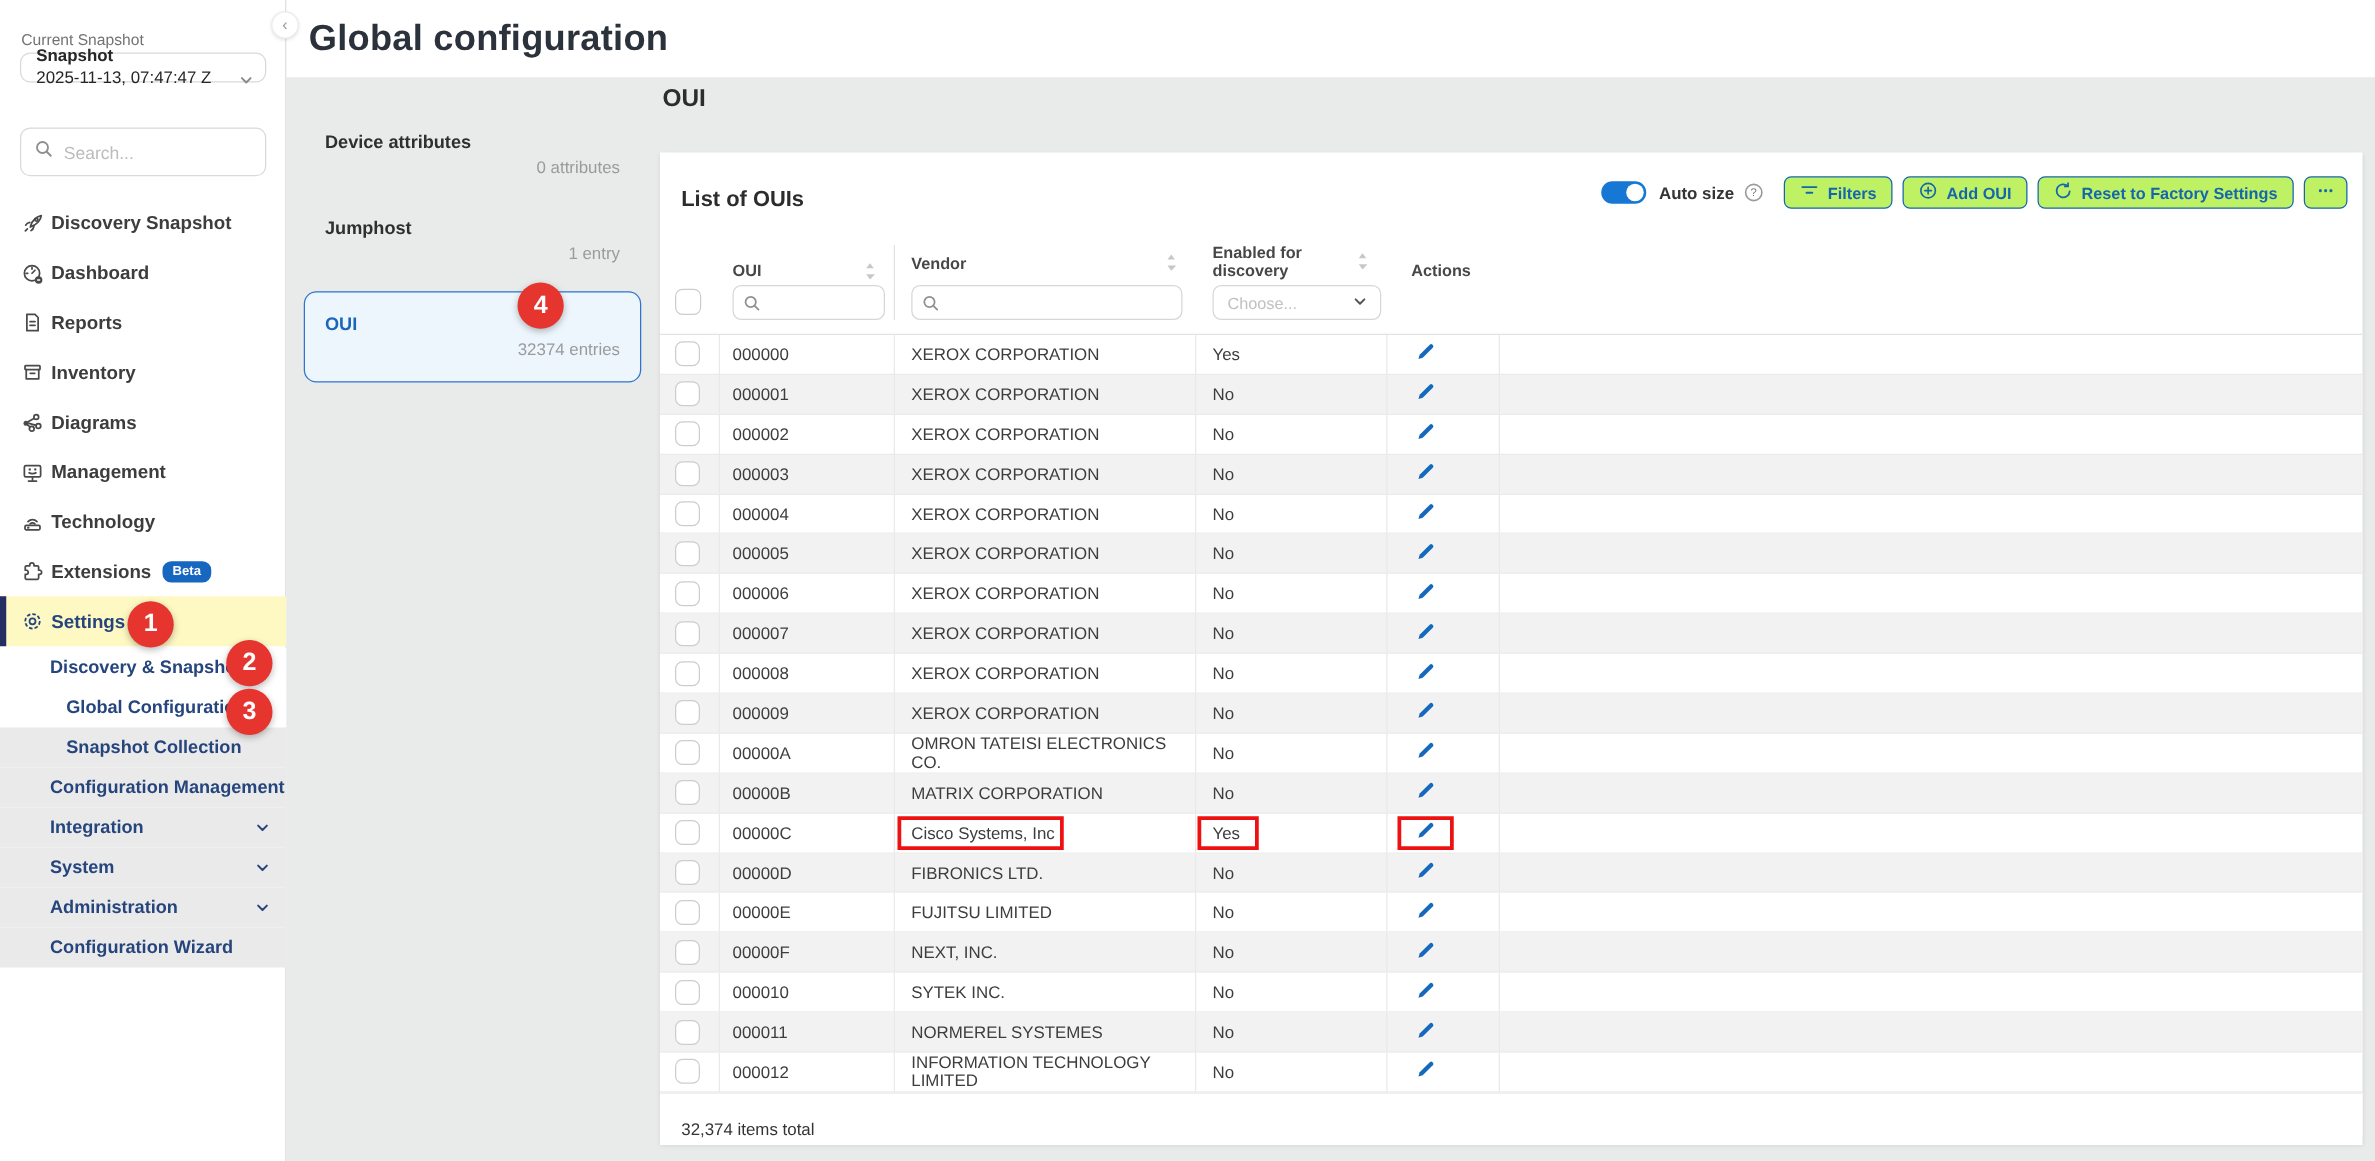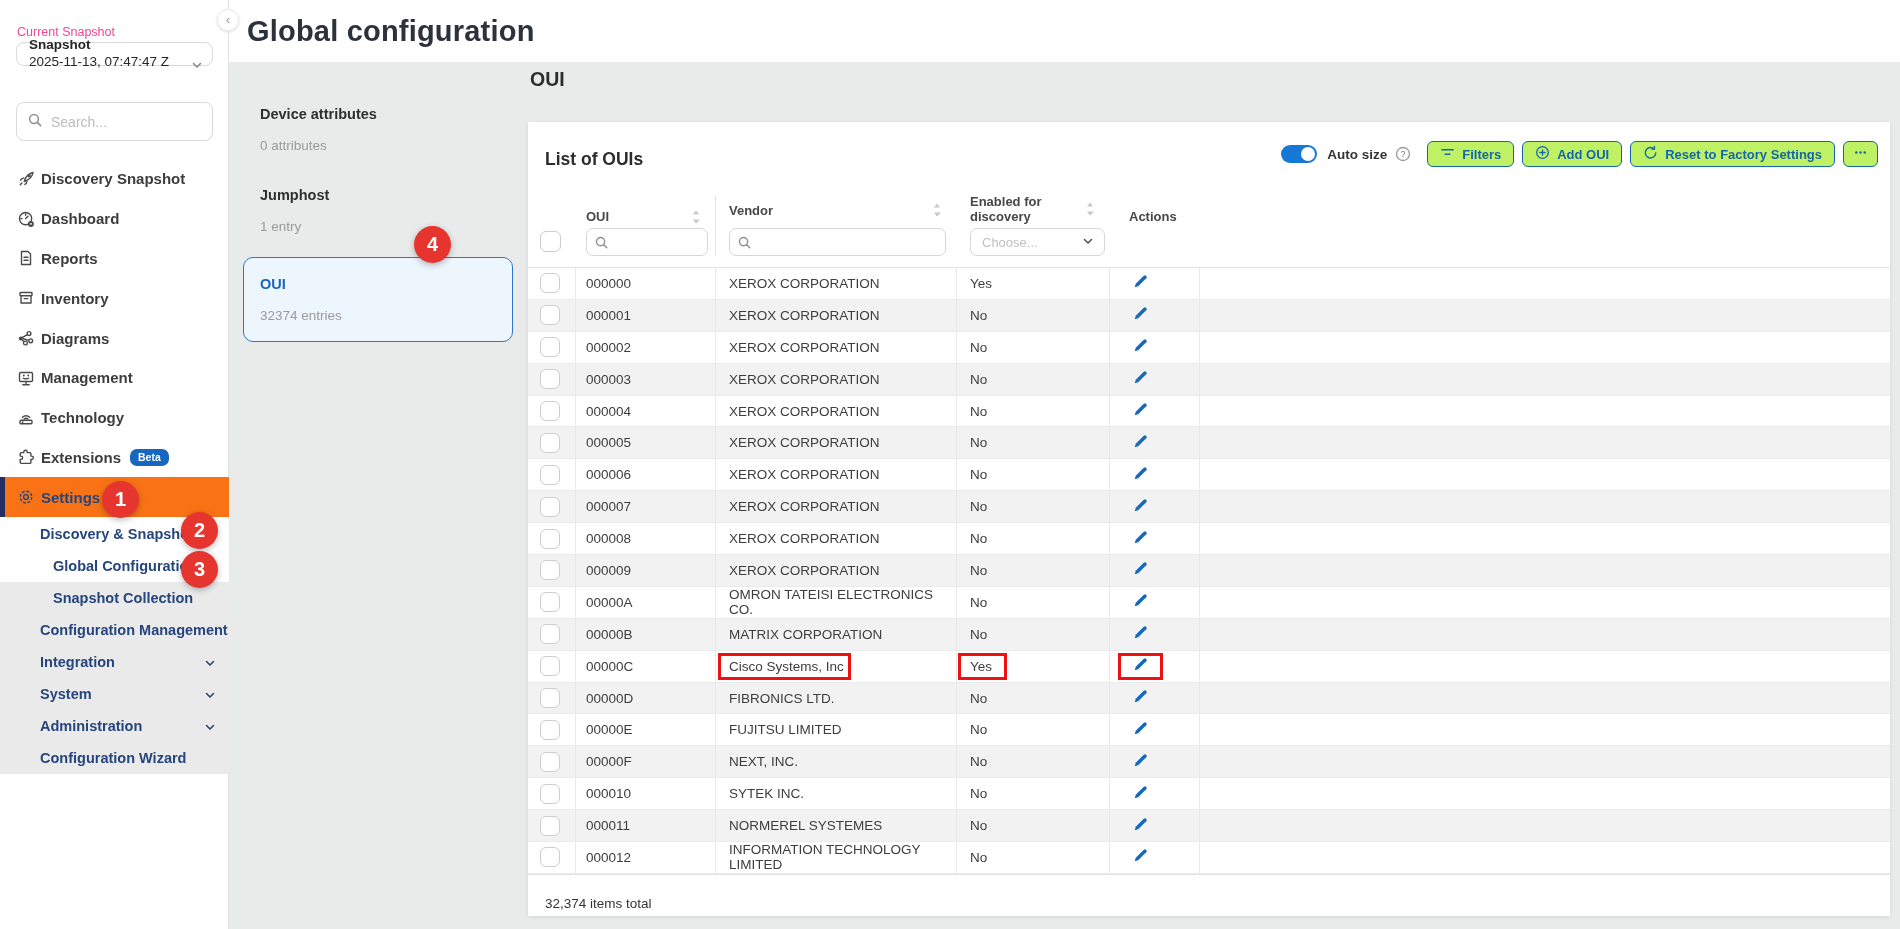--- a/index.html
+++ b/index.html
@@ -2,36 +2,36 @@
 <html><head>
 <meta charset="utf-8">
 <style>
   * { box-sizing: border-box; margin: 0; padding: 0; }
   html, body { width: 1900px; height: 929px; overflow: hidden; }
   body { font-family: "Liberation Sans", "DejaVu Sans", sans-serif; background: #e9eaea; color: #333; }
   .app { position: relative; width: 1900px; height: 929px; }
 
   
   .sidebar { position: absolute; left: 0; top: 0; width: 229px; height: 929px; background: #fff; border-right: 1px solid #e2e2e3; z-index: 5; }
-  .cs-label { position: absolute; left: 17px; top: 25px; font-size: 12.5px; color: #ec4899; }
+  .cs-label { position: absolute; left: 17px; top: 25px; font-size: 12.5px; color: #737373; }
   .snap-box { position: absolute; left: 16px; top: 42px; width: 197px; height: 24px; border: 1px solid #d9d9d9; border-radius: 8px; background: #fff; cursor: pointer; display: flex; align-items: center; }
   .snap-text { padding-left: 12px; line-height: 1.25; }
   .snap-name { font-size: 13.5px; font-weight: bold; color: #262626; }
   .snap-date { font-size: 13.5px; color: #262626; }
   .snap-chev { position: absolute; right: 9px; top: 14px; color: #8b8b8b; }
   .side-search { position: absolute; left: 16px; top: 102px; width: 197px; height: 39px; border: 1px solid #d9d9d9; border-radius: 8px; background: #fff; display: flex; align-items: center; padding-left: 10px; }
   .side-search svg { flex: 0 0 auto; }
   .side-search input { border: none; outline: none; width: 140px; margin-left: 8px; font-size: 14px; font-family: inherit; color: #333; background: transparent; }
   .side-search input::placeholder { color: #bcbcbc; }
 
   .nav { position: absolute; left: 0; top: 159px; width: 229px; }
   .nav-item { height: 39.8px; display: flex; align-items: center; padding-left: 17px; cursor: pointer; font-size: 15px; font-weight: bold; color: #3d3d3d; position: relative; }
   .nav-item .nicon { width: 18px; height: 18px; margin-right: 6px; color: #4a4a4a; flex: 0 0 auto; }
   .nav-item .nicon svg { width: 18px; height: 18px; display: block; }
-  .nav-item.active { background: #f97316; color: #26457d; text-align: center; }
+  .nav-item.active { background: #fef9c3; color: #26457d; text-align: center; }
   .nav-item.active .nicon { color: #26457d; }
   .nav-item.active::before { content: ""; position: absolute; left: 0; top: 0; bottom: 0; width: 4.5px; background: #252e63; }
   .beta-badge { margin-left: 9px; background: #1766c0; color: #fff; font-size: 10.5px; font-weight: bold; padding: 2.5px 8px; border-radius: 7px; }
 
   .submenu { position: absolute; left: 0; top: 518px; width: 229px; }
   .sub-item { height: 32px; display: flex; align-items: center; font-size: 14.5px; font-weight: bold; color: #26457d; cursor: pointer; background: #eaeaea; position: relative; }
   .sub-item.lvl1 { padding-left: 40px; }
   .sub-item.lvl2 { padding-left: 53px; }
   .sub-item.hl { background: #fff; }
   .sub-chev { position: absolute; right: 13px; top: 10px; color: #26457d; }
@@ -40,21 +40,21 @@
 
   
   .topbar { position: absolute; left: 229px; top: 0; right: 0; height: 62px; background: #fff; display: flex; align-items: center; }
   .page-title { font-size: 29px; font-weight: bold; color: #2c323c; margin-left: 18px; letter-spacing: .2px; }
   .content { position: absolute; left: 229px; top: 62px; right: 0; bottom: 0; background: #e9eaea; }
 
   
   .config-list { position: absolute; left: 14px; top: 33px; width: 270px; }
   .cfg-item { padding: 8px 16px 10px; border: 1px solid transparent; border-radius: 10px; margin-bottom: 10px; cursor: pointer; }
   .cfg-title { font-size: 14.5px; font-weight: bold; color: #2f2f2f; line-height: 20px; }
-  .cfg-sub { font-size: 13.5px; color: #9b9b9b; line-height: 18px; margin-top: 13px; }
+  .cfg-sub { font-size: 13.5px; color: #9b9b9b; line-height: 18px; margin-top: 1px; text-align: right; }
   .cfg-item.selected { background: #edf5fd; border-color: #2e76cc; padding-top: 16px; padding-bottom: 16px; }
   .cfg-item.selected .cfg-title { color: #1a66bb; }
 
   .section-title { position: absolute; left: 301px; top: 6px; font-size: 19.5px; font-weight: bold; color: #2d2d2d; }
 
   
   .card { position: absolute; left: 299px; top: 60px; right: 10px; bottom: 13px; background: #fff; border-radius: 0; box-shadow: 0 1px 4px rgba(0,0,0,.09); }
   .card-title { position: absolute; left: 17px; top: 27px; font-size: 17.5px; font-weight: bold; color: #2c2c2c; }
   .toolbar { position: absolute; right: 12px; top: 24px; height: 16px; display: flex; align-items: center; gap: 8px; }
   .toggle { width: 36px; height: 18px; border-radius: 9px; background: #1677d4; position: relative; cursor: pointer; }

